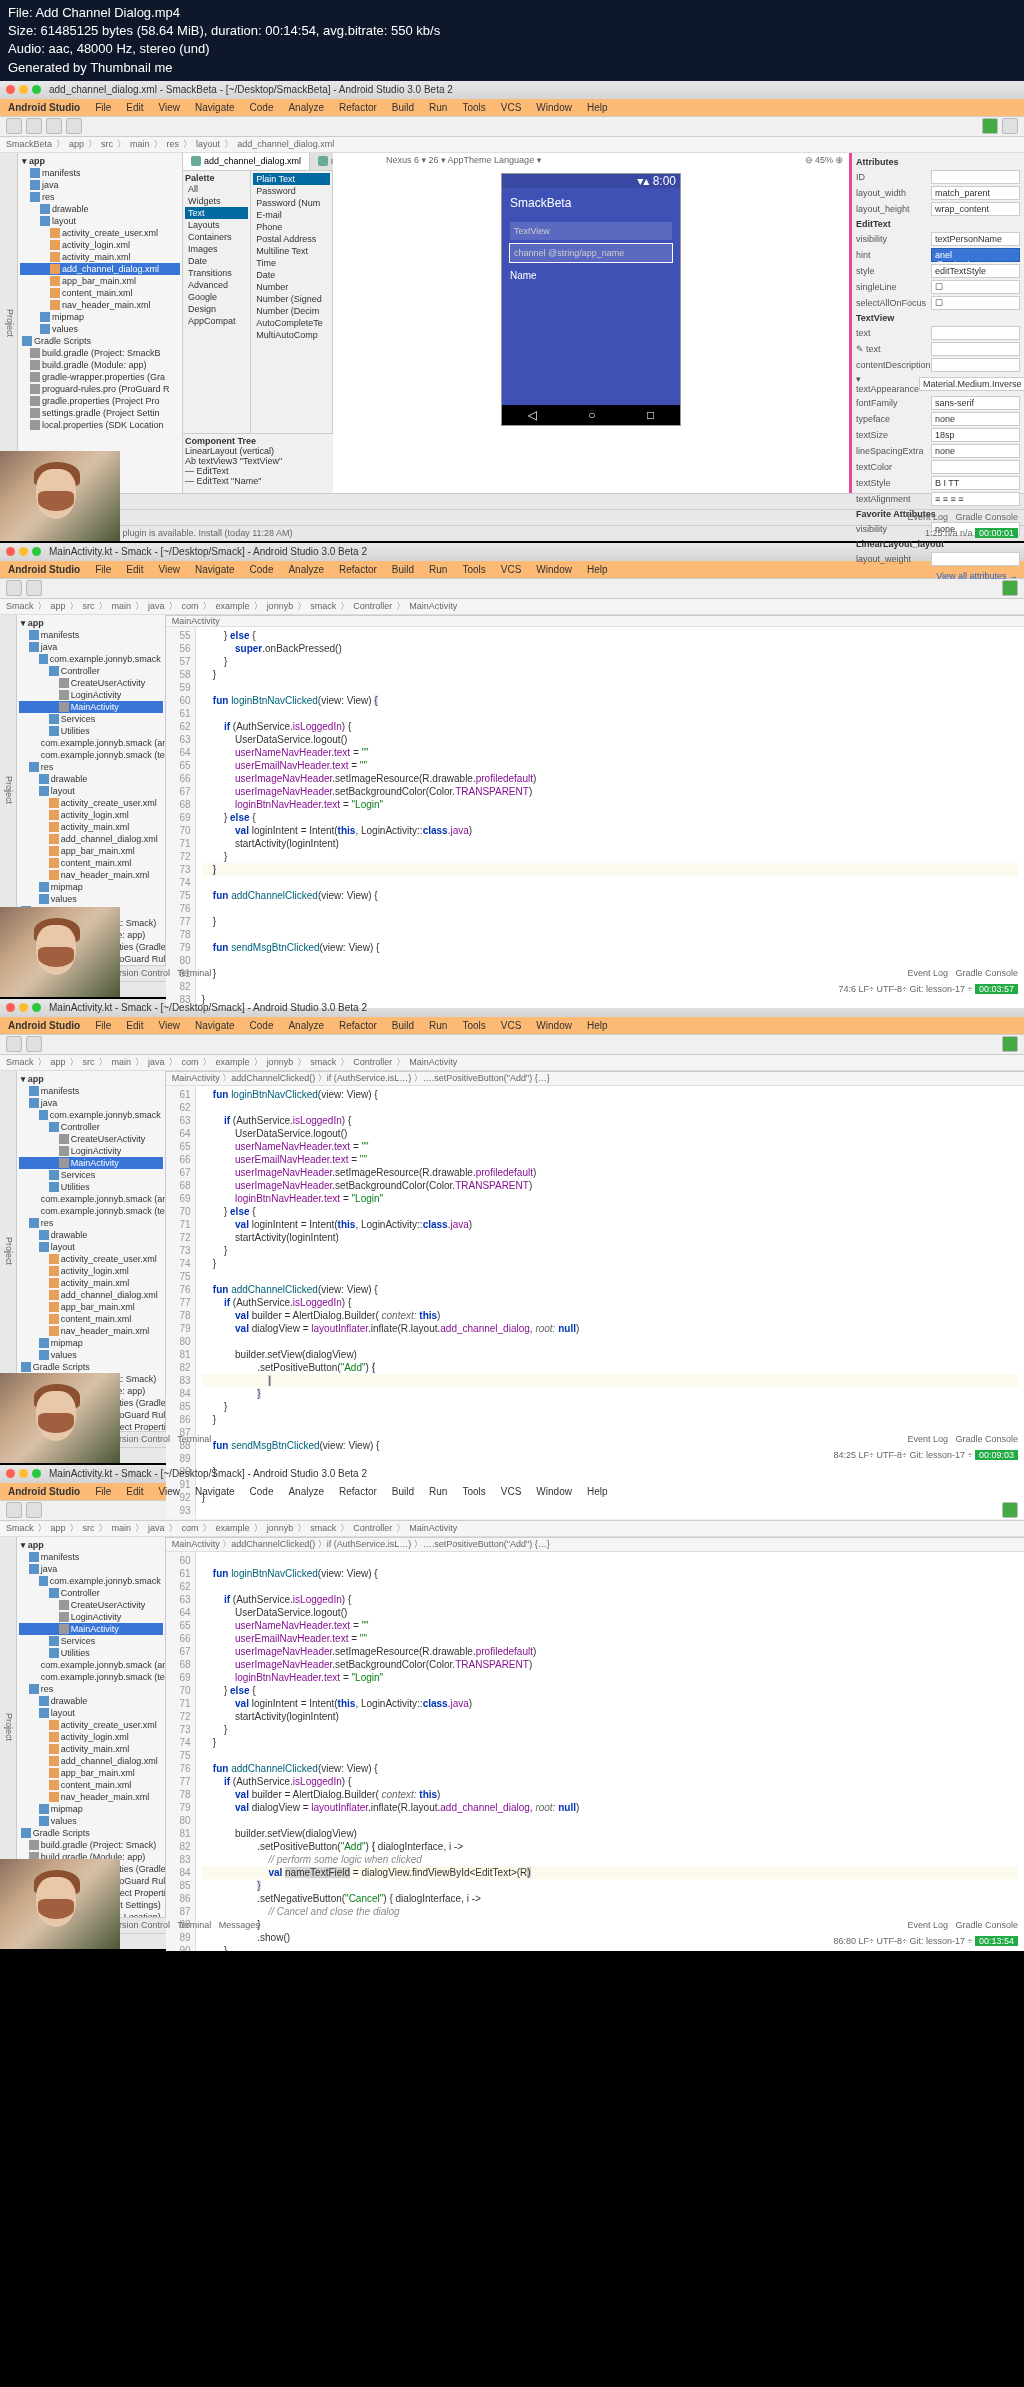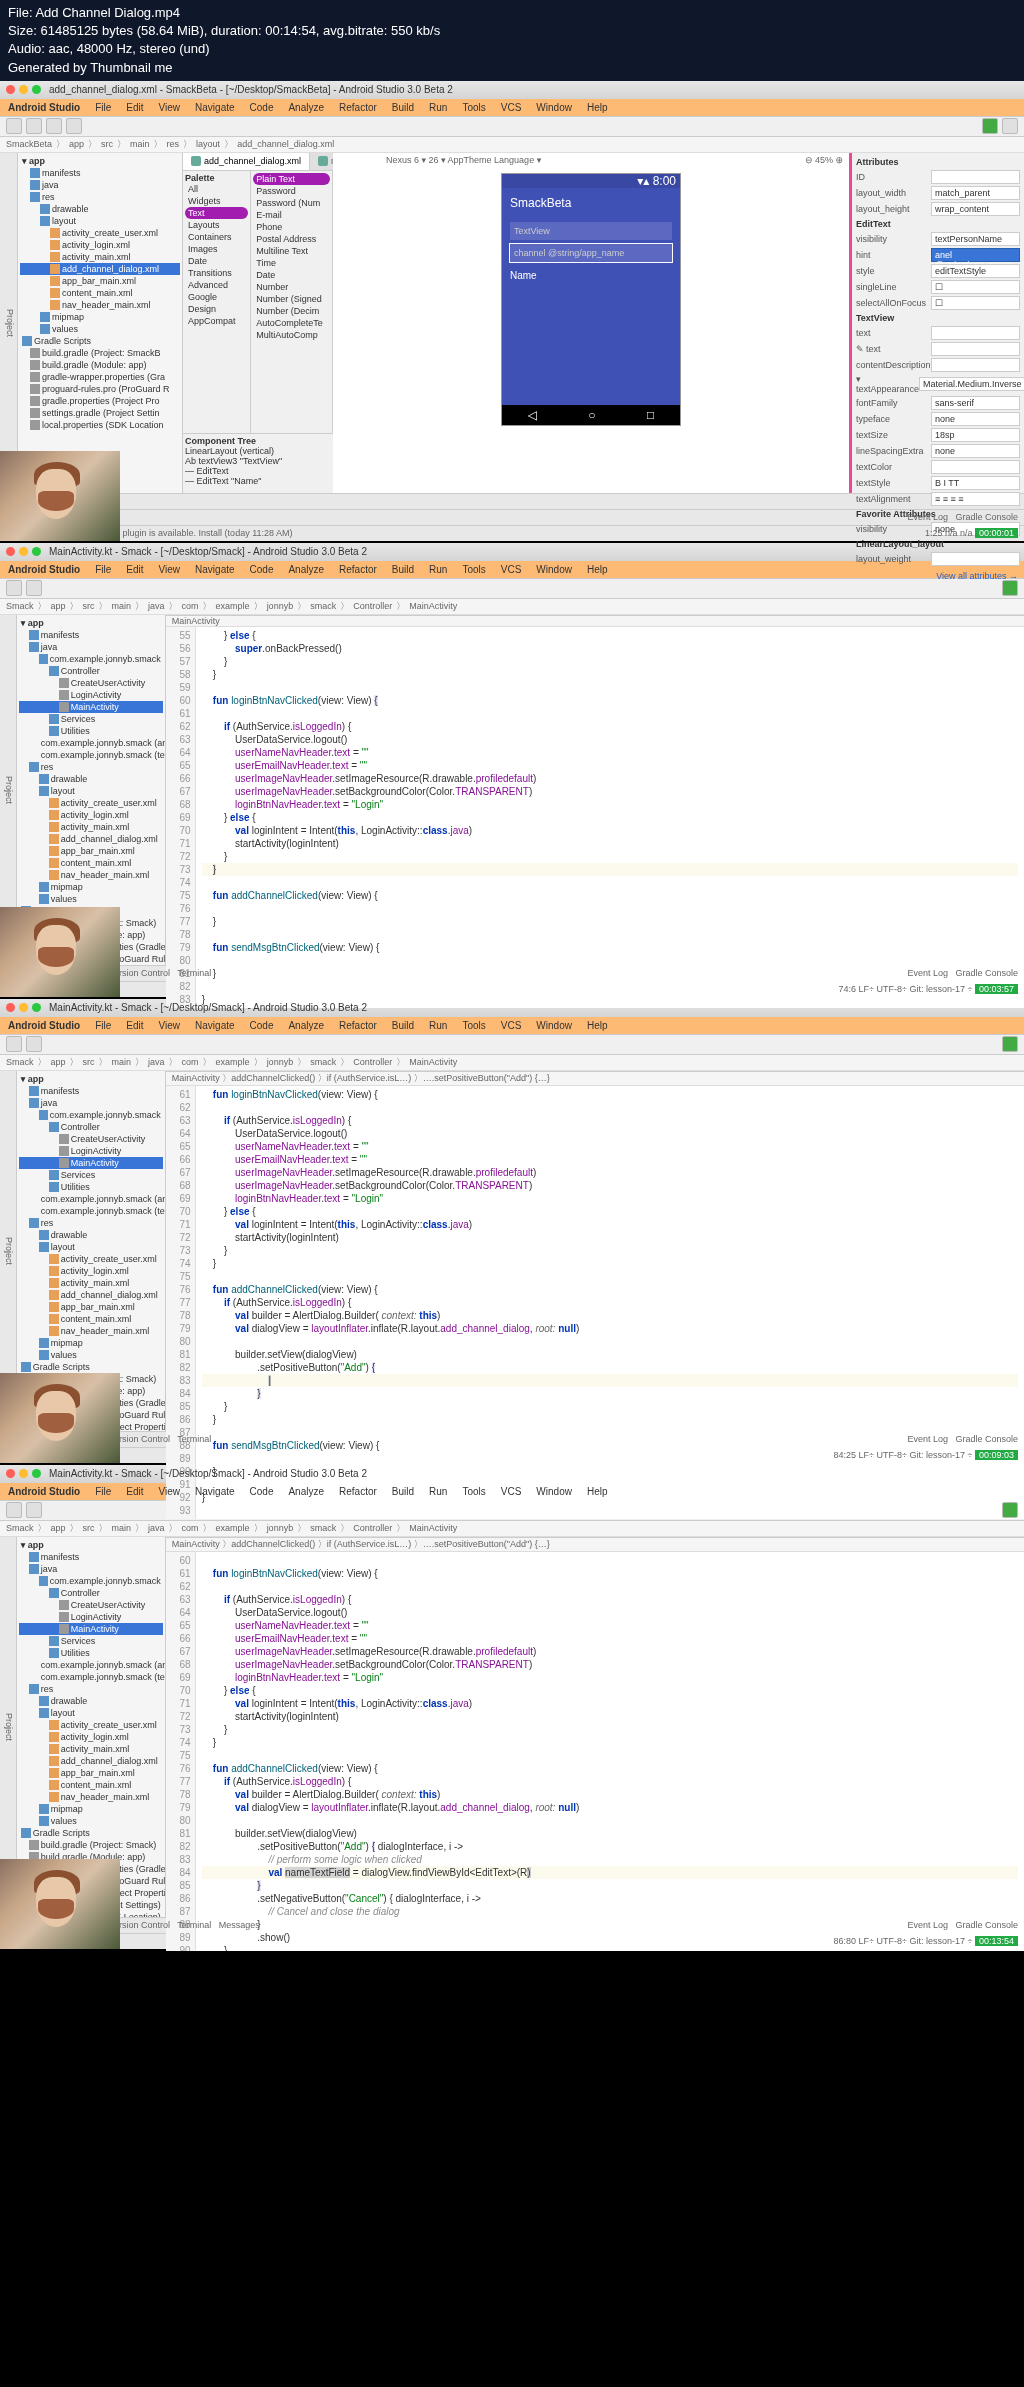--- a/index.html
+++ b/index.html
@@ -24,21 +24,21 @@
 .sidebar-rail { width: 18px; background: #e8e8e8; border-right: 1px solid #ccc; writing-mode: vertical-rl; font-size: 9px; text-align: center; padding: 4px 2px; color: #666; }
 .project-tree { width: 165px; background: #f5f5f5; border-right: 1px solid #ccc; font-size: 9px; overflow: hidden; padding: 2px; }
 .tree-item { padding: 1px 2px; white-space: nowrap; display: flex; align-items: center; gap: 2px; }
 .tree-item.selected { background: #3875d7; color: #fff; }
 .tree-indent-1 { padding-left: 10px; } .tree-indent-2 { padding-left: 20px; } .tree-indent-3 { padding-left: 30px; } .tree-indent-4 { padding-left: 40px; }
 .tree-icon { width: 10px; height: 10px; display: inline-block; }
 .tree-icon.folder { background: #5a93c7; } .tree-icon.file { background: #999; } .tree-icon.xml { background: #e8a058; }
 .editor-area { flex: 1; display: flex; background: #fff; }
 .palette { width: 75px; background: #f0f0f0; border-right: 1px solid #ccc; font-size: 9px; padding: 2px; }
 .palette-item { padding: 1px 3px; }
-.palette-item.sel { background: #a21caf; color: #fff; border-radius: 6px; }
+.palette-item.sel { background: #0369a1; color: #fff; }
 .design-canvas { flex: 1; background: #fff; display: flex; align-items: flex-start; justify-content: center; padding: 20px; position: relative; }
 .canvas-toolbar { position: absolute; top: 2px; left: 2px; right: 2px; height: 16px; font-size: 9px; color: #666; display: flex; gap: 0; padding: 0 4px; margin-left: 47px; }
 .phone-preview { width: 180px; background: #3F51B5; color: #fff; border: 1px solid #999; }
 .phone-status { background: #3949a3; height: 14px; font-size: 12px; text-align: right; padding: 0 4px; }
 .phone-header { padding: 8px; font-size: 12px; }
 .phone-field { background: rgba(255,255,255,0.15); margin: 4px 8px; padding: 4px; font-size: 9px; color: #ccc; }
 .phone-label { padding: 4px 8px; font-size: 10px; }
 .phone-nav { background: #000; height: 20px; display: flex; justify-content: space-around; align-items: center; color: #fff; font-size: 12px; }
 .attr-panel { width: 175px; background: #f0f0f0; border-left: 3px solid #ec4899; font-size: 9px; padding: 2px; }
 .attr-row { display: flex; padding: 1px 2px; align-items: center; }

